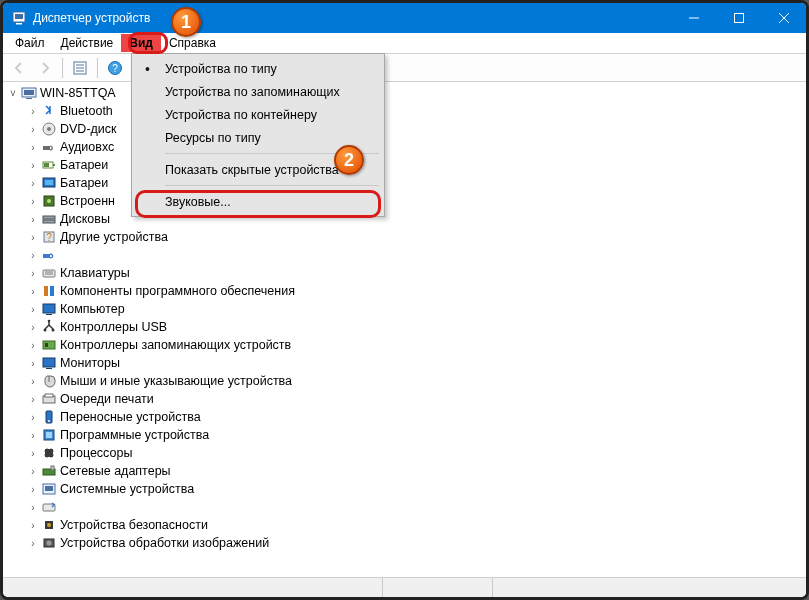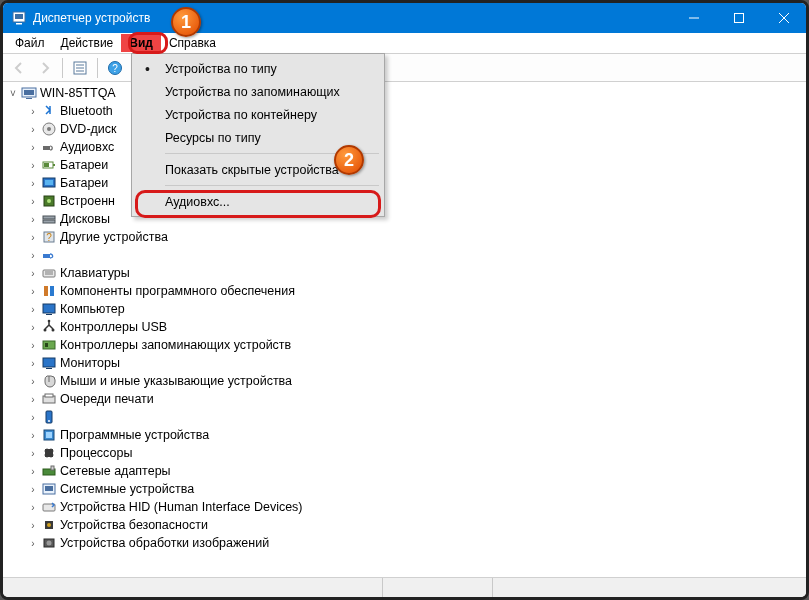--- a/index.html
+++ b/index.html
@@ -307,20 +307,21 @@
               <span class="label">Очереди печати</span>
             </div>
             <div class="tree-row" style="padding-left: 24px;">
               <span class="expander">›</span>
               <span class="dev-icon">
                 <svg class="ico" viewBox="0 0 16 16">
                   <rect x="5" y="2" width="6" height="12" rx="1" fill="#2a74c8" stroke="#153a66"></rect>
                   <circle cx="8" cy="12" r="1" fill="#fff"></circle>
                 </svg>
               </span>
+              <span class="label">Переносные устройства</span>
             </div>
             <div class="tree-row" style="padding-left: 24px;">
               <span class="expander">›</span>
               <span class="dev-icon">
                 <svg class="ico" viewBox="0 0 16 16">
                   <rect x="3" y="3" width="10" height="10" fill="#3a8ad0" stroke="#1a4a78"></rect>
                   <rect x="5" y="5" width="6" height="6" fill="#9ed4ff"></rect>
                 </svg>
               </span>
               <span class="label">Программные устройства</span>
@@ -363,21 +364,20 @@
               <span class="label">Системные устройства</span>
             </div>
             <div class="tree-row" style="padding-left: 24px;">
               <span class="expander">›</span>
               <span class="dev-icon">
                 <svg class="ico" viewBox="0 0 16 16">
                   <rect x="2" y="5" width="12" height="7" rx="1" fill="#e8e8e8" stroke="#7a7a7a"></rect>
                   <path d="M11 4l2 2-2 2" fill="none" stroke="#3a7ad0" stroke-width="1.5"></path>
                 </svg>
               </span>
-              <span class="label">Устройства HID (Human Interface Devices)</span>
             </div>
             <div class="tree-row" style="padding-left: 24px;">
               <span class="expander">›</span>
               <span class="dev-icon">
                 <svg class="ico" viewBox="0 0 16 16">
                   <rect x="4" y="4" width="8" height="8" fill="#3a3a3a"></rect>
                   <circle cx="8" cy="8" r="2" fill="#d0a020"></circle>
                 </svg>
               </span>
               <span class="label">Устройства безопасности</span>
@@ -403,21 +403,21 @@
   </div>
 
   <div class="dropdown">
     <div class="dd-item dd-bullet">Устройства по типу</div>
     <div class="dd-item">Устройства по запоминающих</div>
     <div class="dd-item">Устройства по контейнеру</div>
     <div class="dd-item">Ресурсы по типу</div>
     <div class="dd-sep"></div>
     <div class="dd-item">Показать скрытые устройства</div>
     <div class="dd-sep"></div>
-    <div class="dd-item">Аудиовхс...</div>
+    <div class="dd-item">Звуковые...</div>
   </div>
 
   <div class="red-ring-1"></div>
   <div class="red-ring-2"></div>
   <div class="callout" style="top:4px; left:168px;">1</div>
   <div class="callout" style="top:142px; left:331px;">2</div>
 
 </div>
 
 </body></html>

